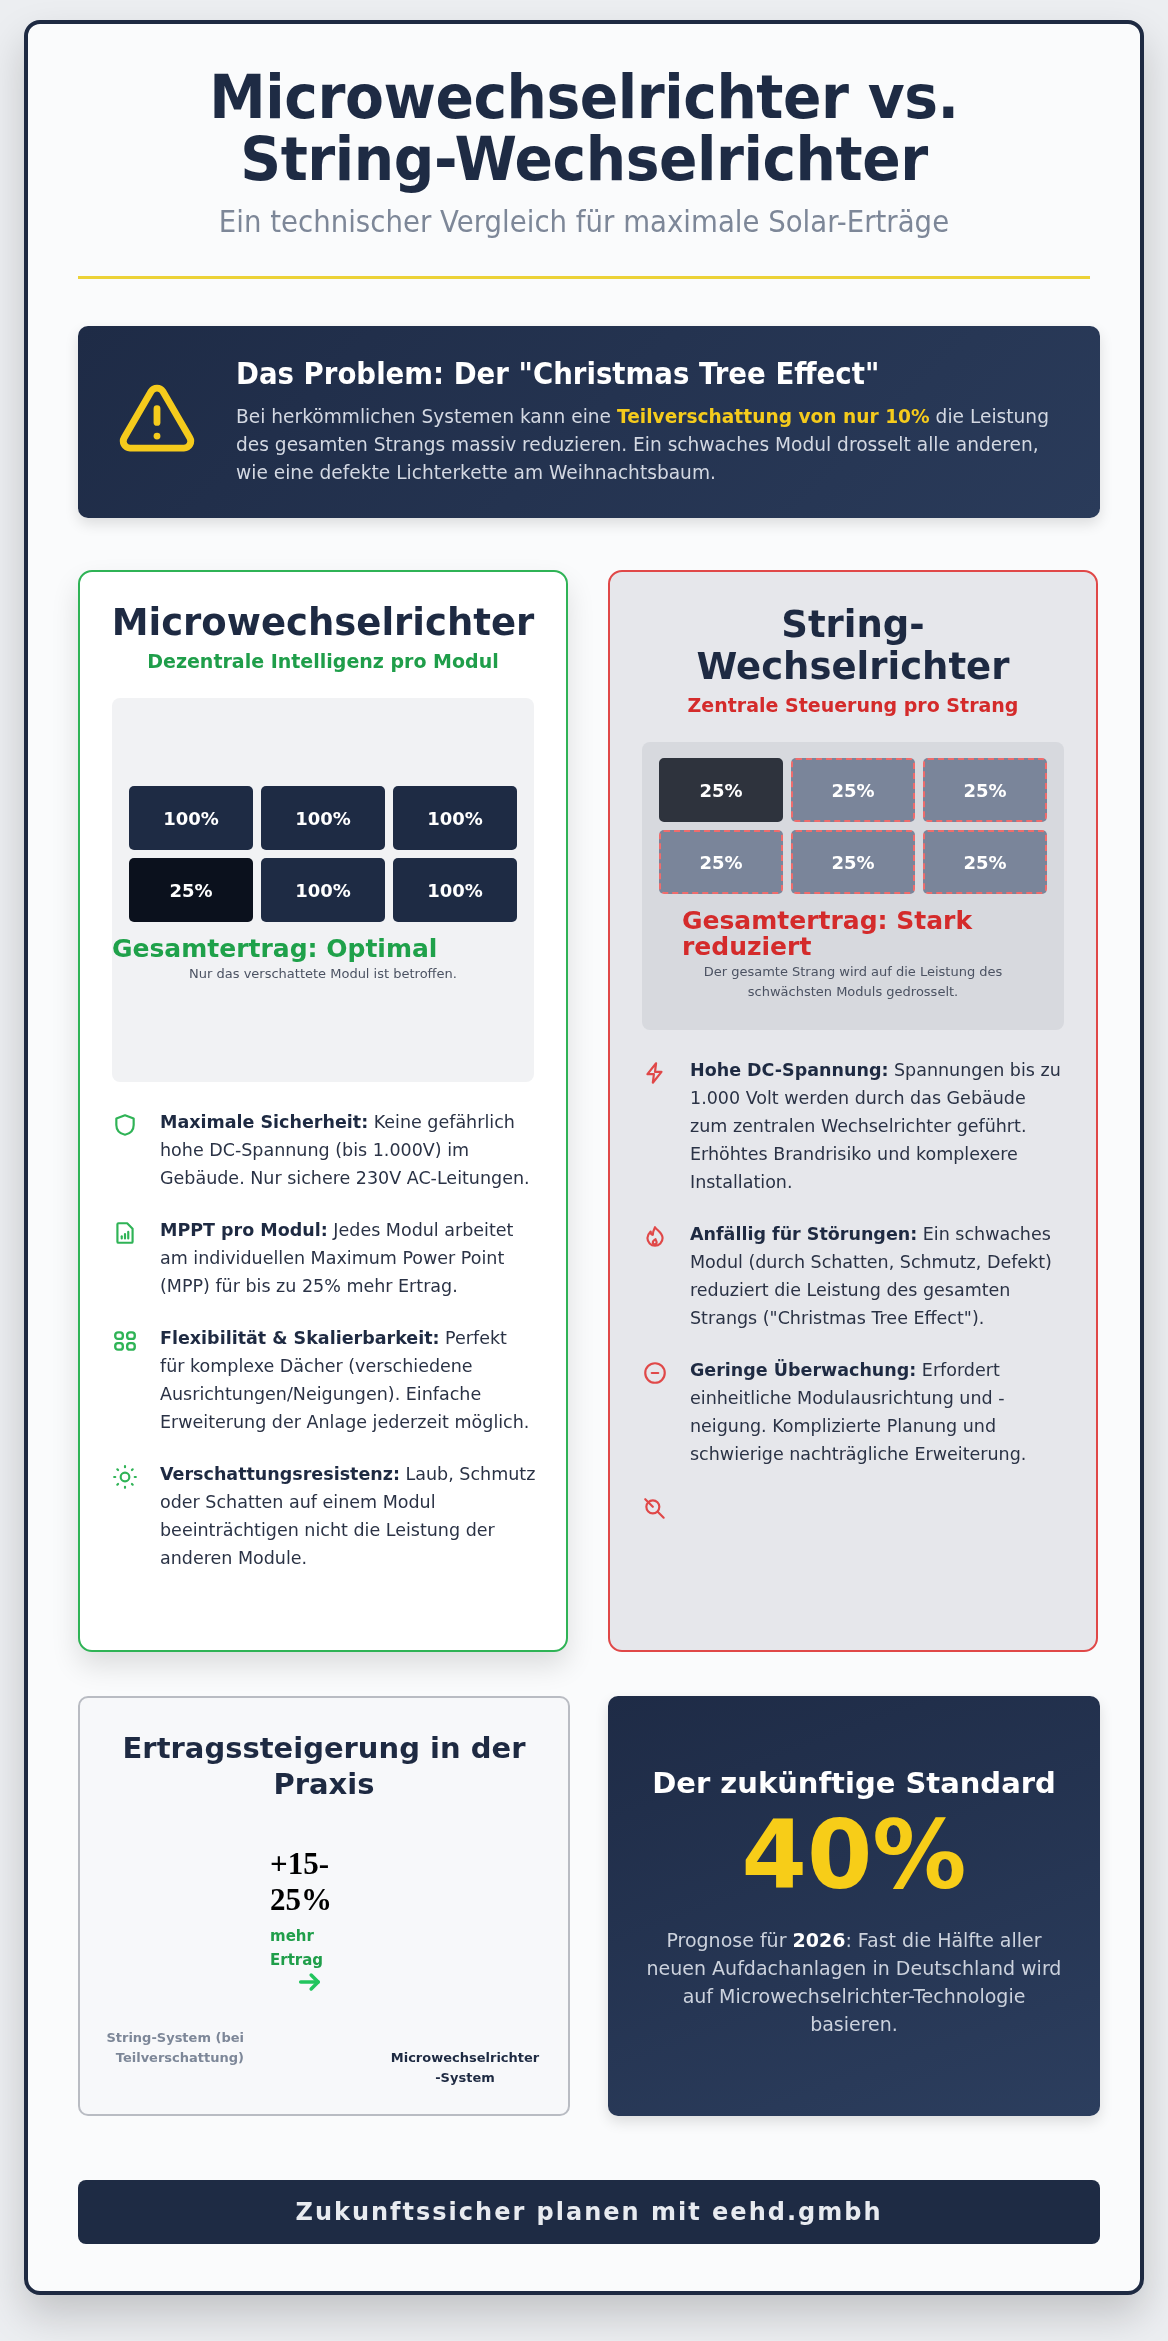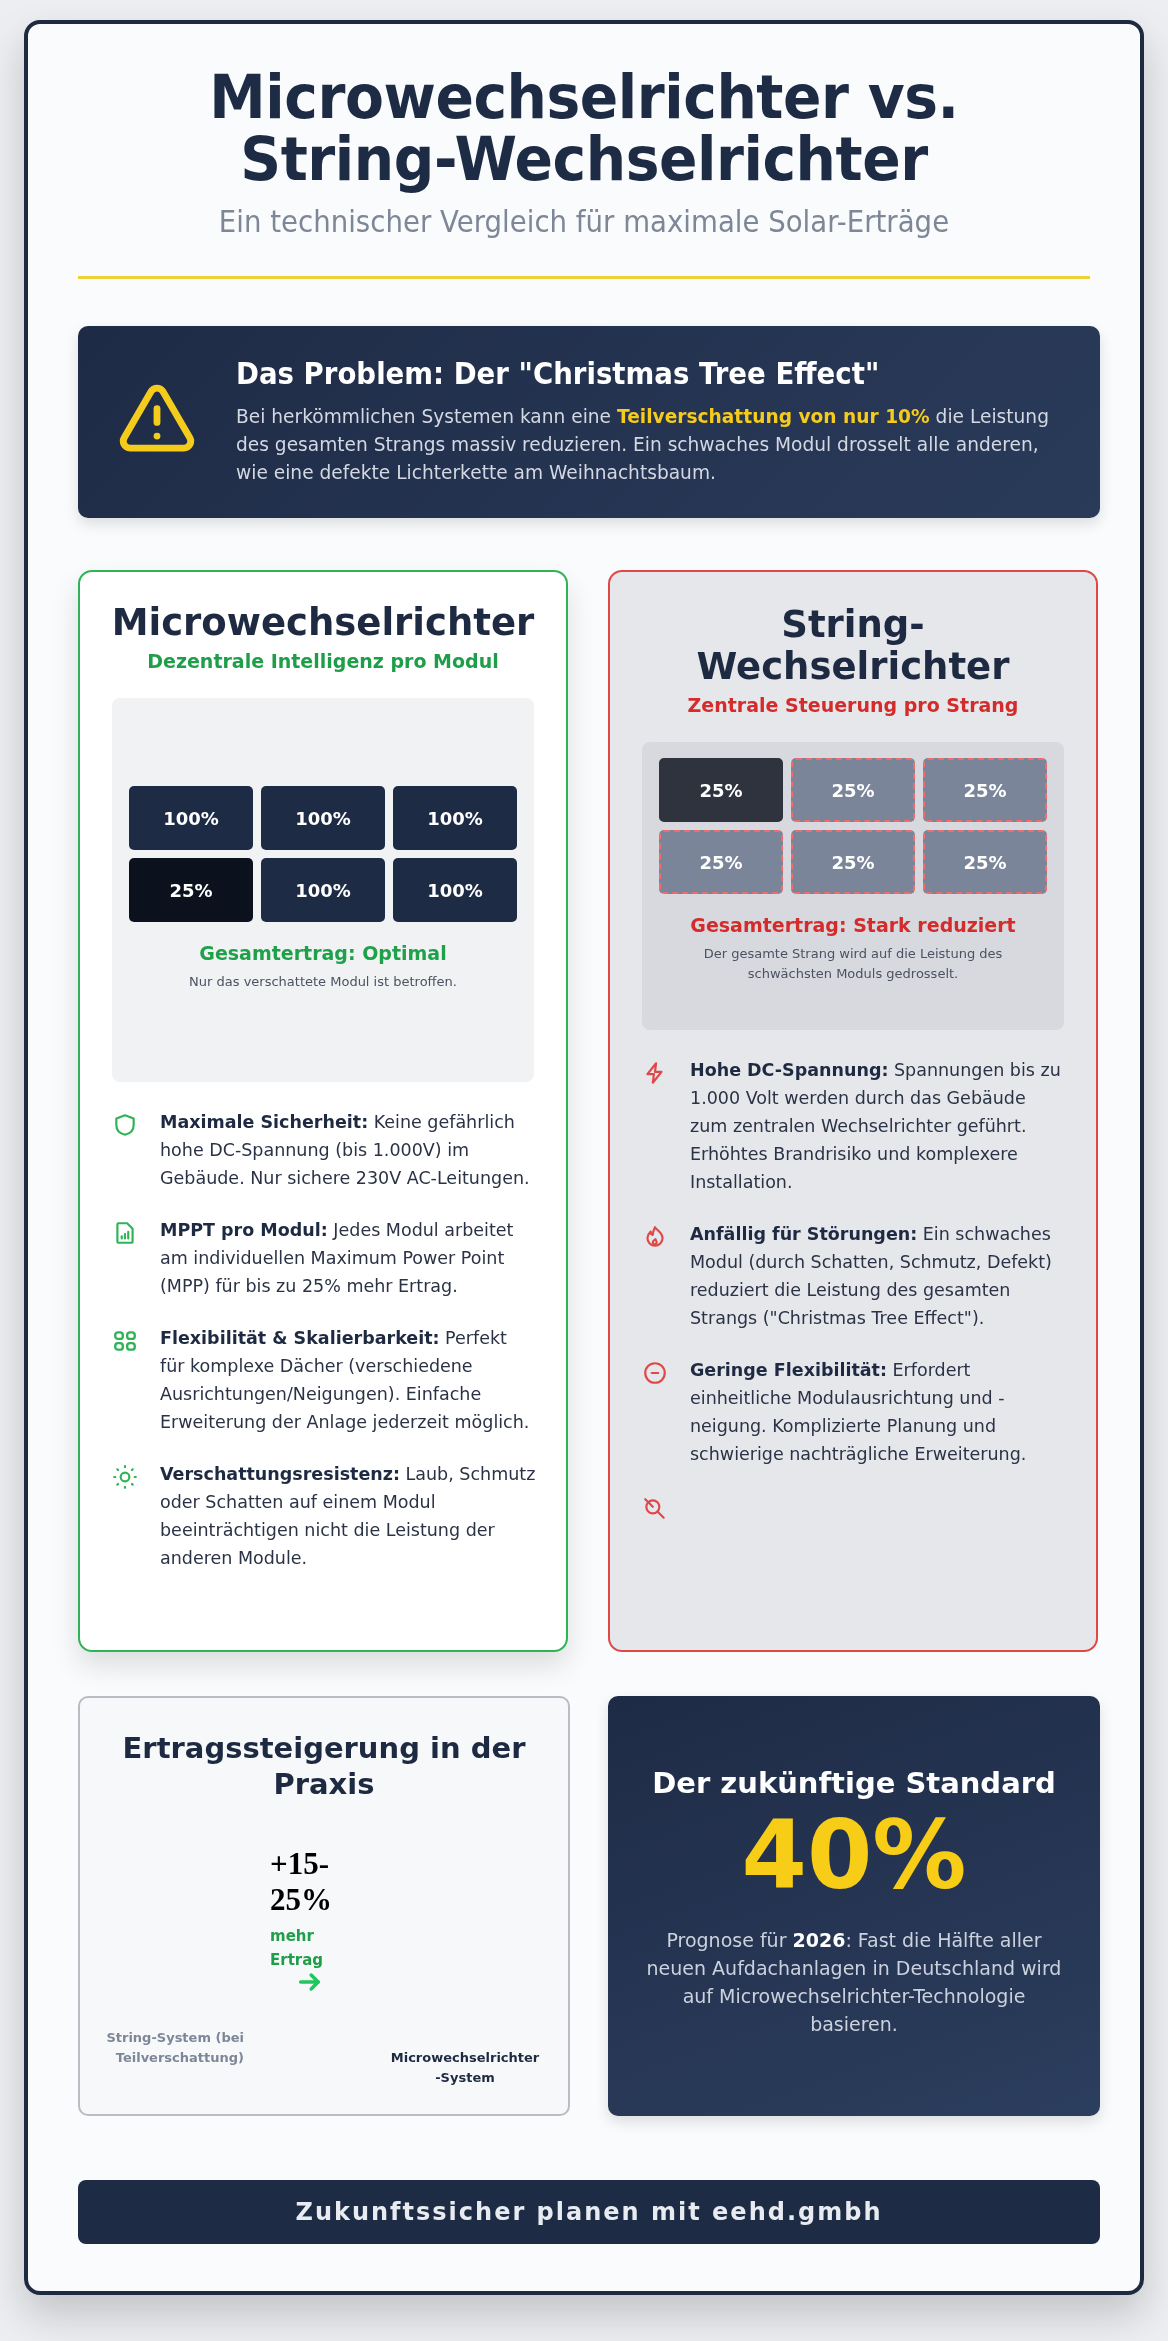--- a/index.html
+++ b/index.html
@@ -85,21 +85,21 @@
   .grid { display: grid; grid-template-columns: repeat(3, 124px); gap: 8px 8px; justify-content: center; }
   .cell {
     height: 64px; border-radius: 5px; display: flex; align-items: center; justify-content: center;
     color: #ffffff; font-weight: bold; font-size: 18px;
   }
   .cell.micro { background: #1e2b44; }
   .cell.micro.shaded { background: #0b111d; }
   .cell.string { background: #7a859a; border: 2px dashed #ef6c6c; }
   .cell.string.shaded { background: #2e333d; border: 2px solid #2e333d; }
 
-  .grid-result { text-align: center; font-weight: bold; font-size: 19px; line-height: 34px; margin-top: 16px; }
+  .grid-result { text-align: left; font-weight: bold; font-size: 25px; line-height: 26px; margin-top: 16px; }
   .col-left .grid-result { color: #1fa14a; margin-top: 14px; }
   .col-right .grid-result { color: #d42b2b; margin-top: 14px; padding: 0 40px; }
   .grid-note { text-align: center; font-size: 13px; line-height: 20px; color: #4b5262; margin-top: 2px; padding: 0 40px; }
 
   .features { margin: 26px 30px 0 32px; }
   .feature { display: flex; margin-bottom: 24px; }
   .feature .ico { width: 48px; flex: 0 0 48px; padding-top: 4px; }
   .feature .txt { font-size: 17.5px; line-height: 28px; color: #2a3245; }
   .feature .txt b { color: #1e2a42; }
 
@@ -234,21 +234,21 @@
               <path d="M12 3c2 3 7 5 7 10a7 7 0 0 1-14 0c0-3 2-5 3-6 0 2 1 3 2 3 0-3 1-5 2-7z"></path>
               <path d="M10 17c0-1.5 1.5-2.5 2.5-3 0 1 1 1.5 1 3a1.7 1.7 0 0 1-3.5 0z"></path>
             </svg></div>
         <div class="txt"><b>Anfällig für Störungen:</b><span> Ein schwaches Modul (durch Schatten, Schmutz, Defekt) reduziert die Leistung des gesamten Strangs ("Christmas Tree Effect").</span></div>
       </div>
       <div class="feature">
         <div class="ico"><svg width="26" height="26" viewBox="0 0 24 24" fill="none" stroke="#e04848" stroke-width="2" stroke-linecap="round">
               <circle cx="12" cy="12" r="9"></circle>
               <line x1="9" y1="12" x2="15" y2="12"></line>
             </svg></div>
-        <div class="txt"><b>Geringe Flexibilität:</b><span> Erfordert einheitliche Modulausrichtung und -neigung. Komplizierte Planung und schwierige nachträgliche Erweiterung.</span></div>
+        <div class="txt"><b>Geringe Überwachung:</b><span> Erfordert einheitliche Modulausrichtung und -neigung. Komplizierte Planung und schwierige nachträgliche Erweiterung.</span></div>
       </div>
       <div class="feature">
         <div class="ico"><svg width="26" height="26" viewBox="0 0 24 24" fill="none" stroke="#e04848" stroke-width="2" stroke-linecap="round">
               <circle cx="10" cy="10" r="6"></circle>
               <line x1="14.5" y1="14.5" x2="20" y2="20"></line>
               <line x1="3" y1="3" x2="10" y2="10"></line>
             </svg></div>
       </div>
     </div>
   </div>

